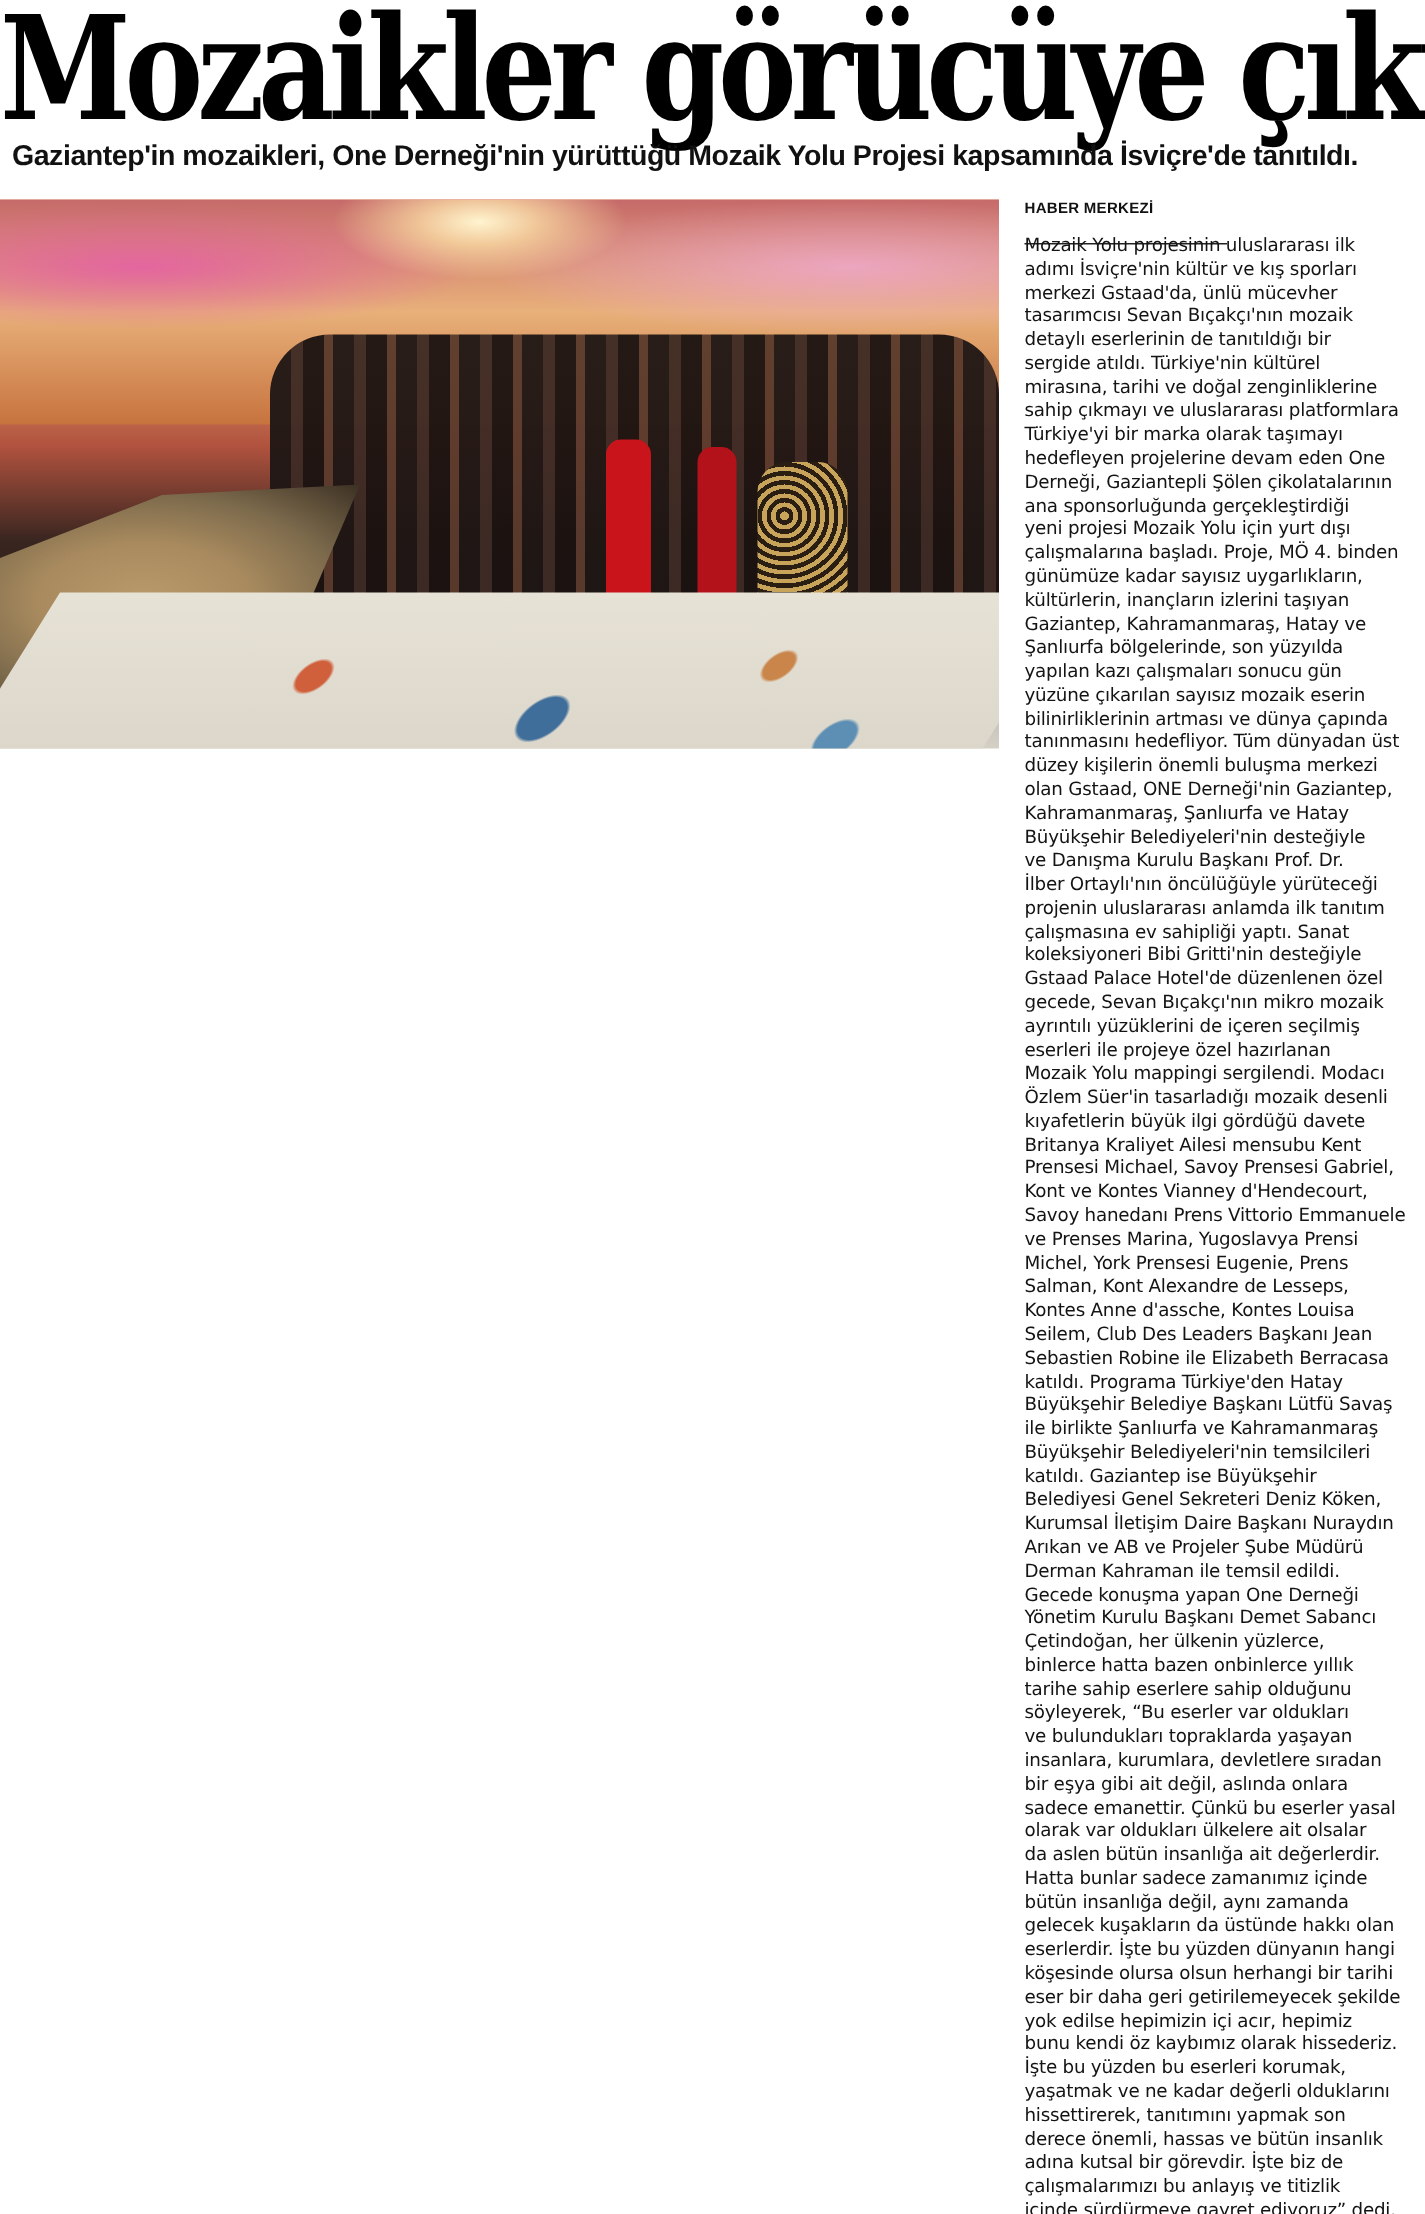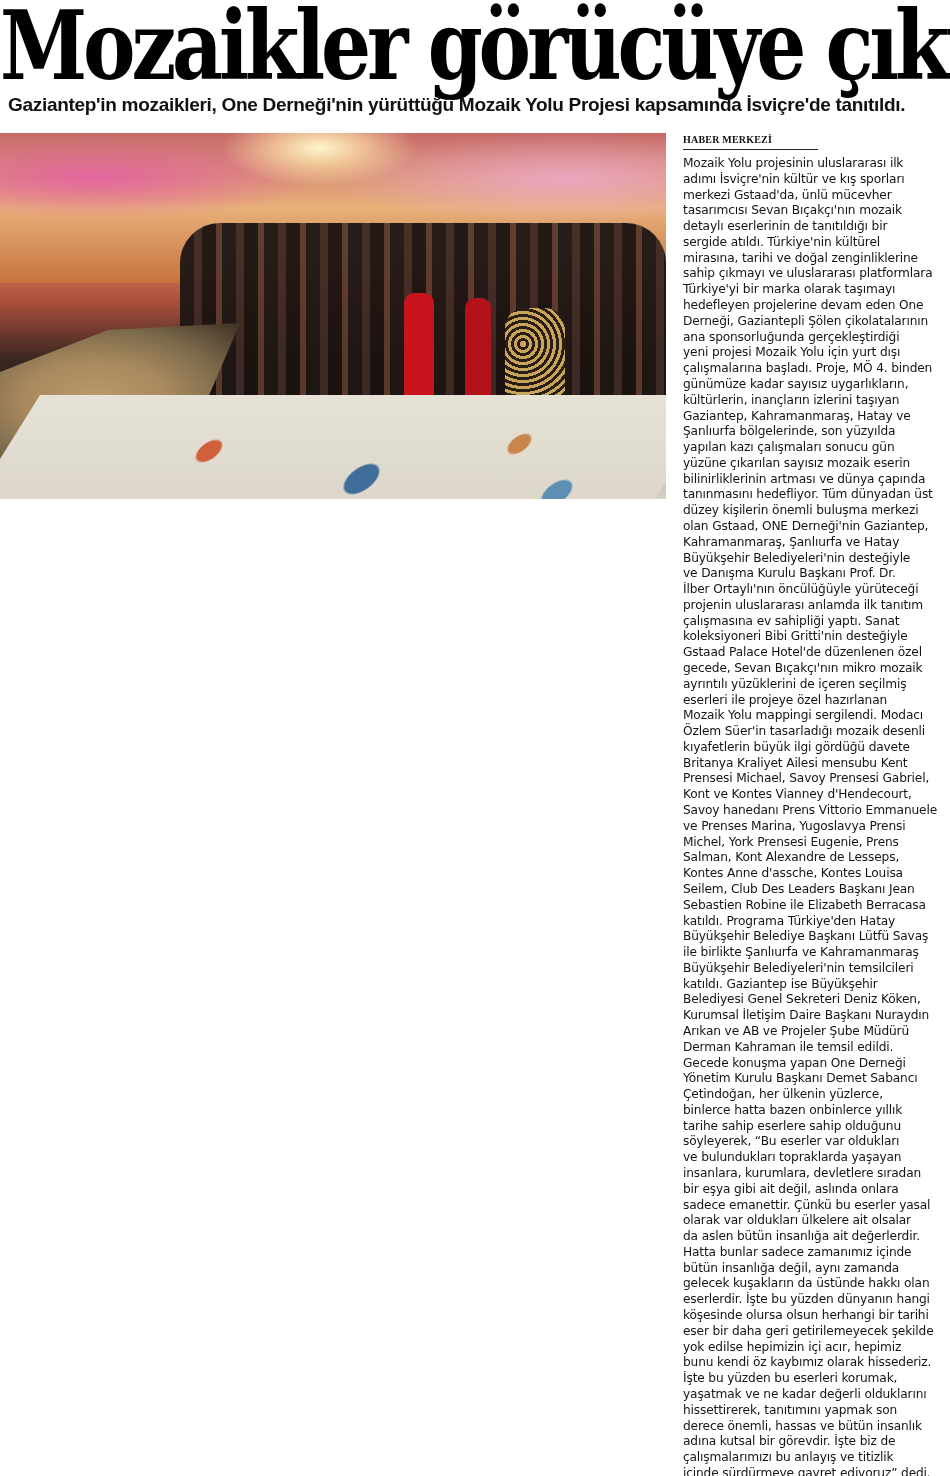--- a/index.html
+++ b/index.html
@@ -44,22 +44,22 @@
     background:
       radial-gradient(circle at 30% 40%, #d0603b 0 10px, transparent 12px),
       radial-gradient(circle at 55% 60%, #3f6e9a 0 14px, transparent 16px),
       radial-gradient(circle at 75% 35%, #c9854a 0 9px, transparent 11px),
       radial-gradient(circle at 85% 70%, #5d8fb5 0 12px, transparent 14px),
       linear-gradient(180deg, #e7e2d6 0%, #d8d3c6 100%);
     transform: skewX(-32deg); transform-origin: left top;
   }
   .byline {
     position: absolute; left: 683px; top: 133px; width: 135px;
-    font-family: Liberation Serif, serif; font-weight: bold; font-size: 10px;
-    line-height: 13px; letter-spacing: 0.2px; padding-bottom: 3px; border-bottom: 1.5px solid #222;
+    font-family: Liberation Sans, sans-serif; font-weight: bold; font-size: 10px;
+    line-height: 13px; letter-spacing: 0.2px; padding-bottom: 16px; border-bottom: 1.5px solid #222;
   }
   .body-text {
     position: absolute; left: 683px; top: 156px; width: 262px;
     font-family: "DejaVu Sans", sans-serif; font-size: 12.2px; line-height: 15.78px;
     color: #141414; letter-spacing: -0.15px; text-align: left; margin: 0;
     white-space: pre-line;
   }
 </style>
 </head>
 <body>

